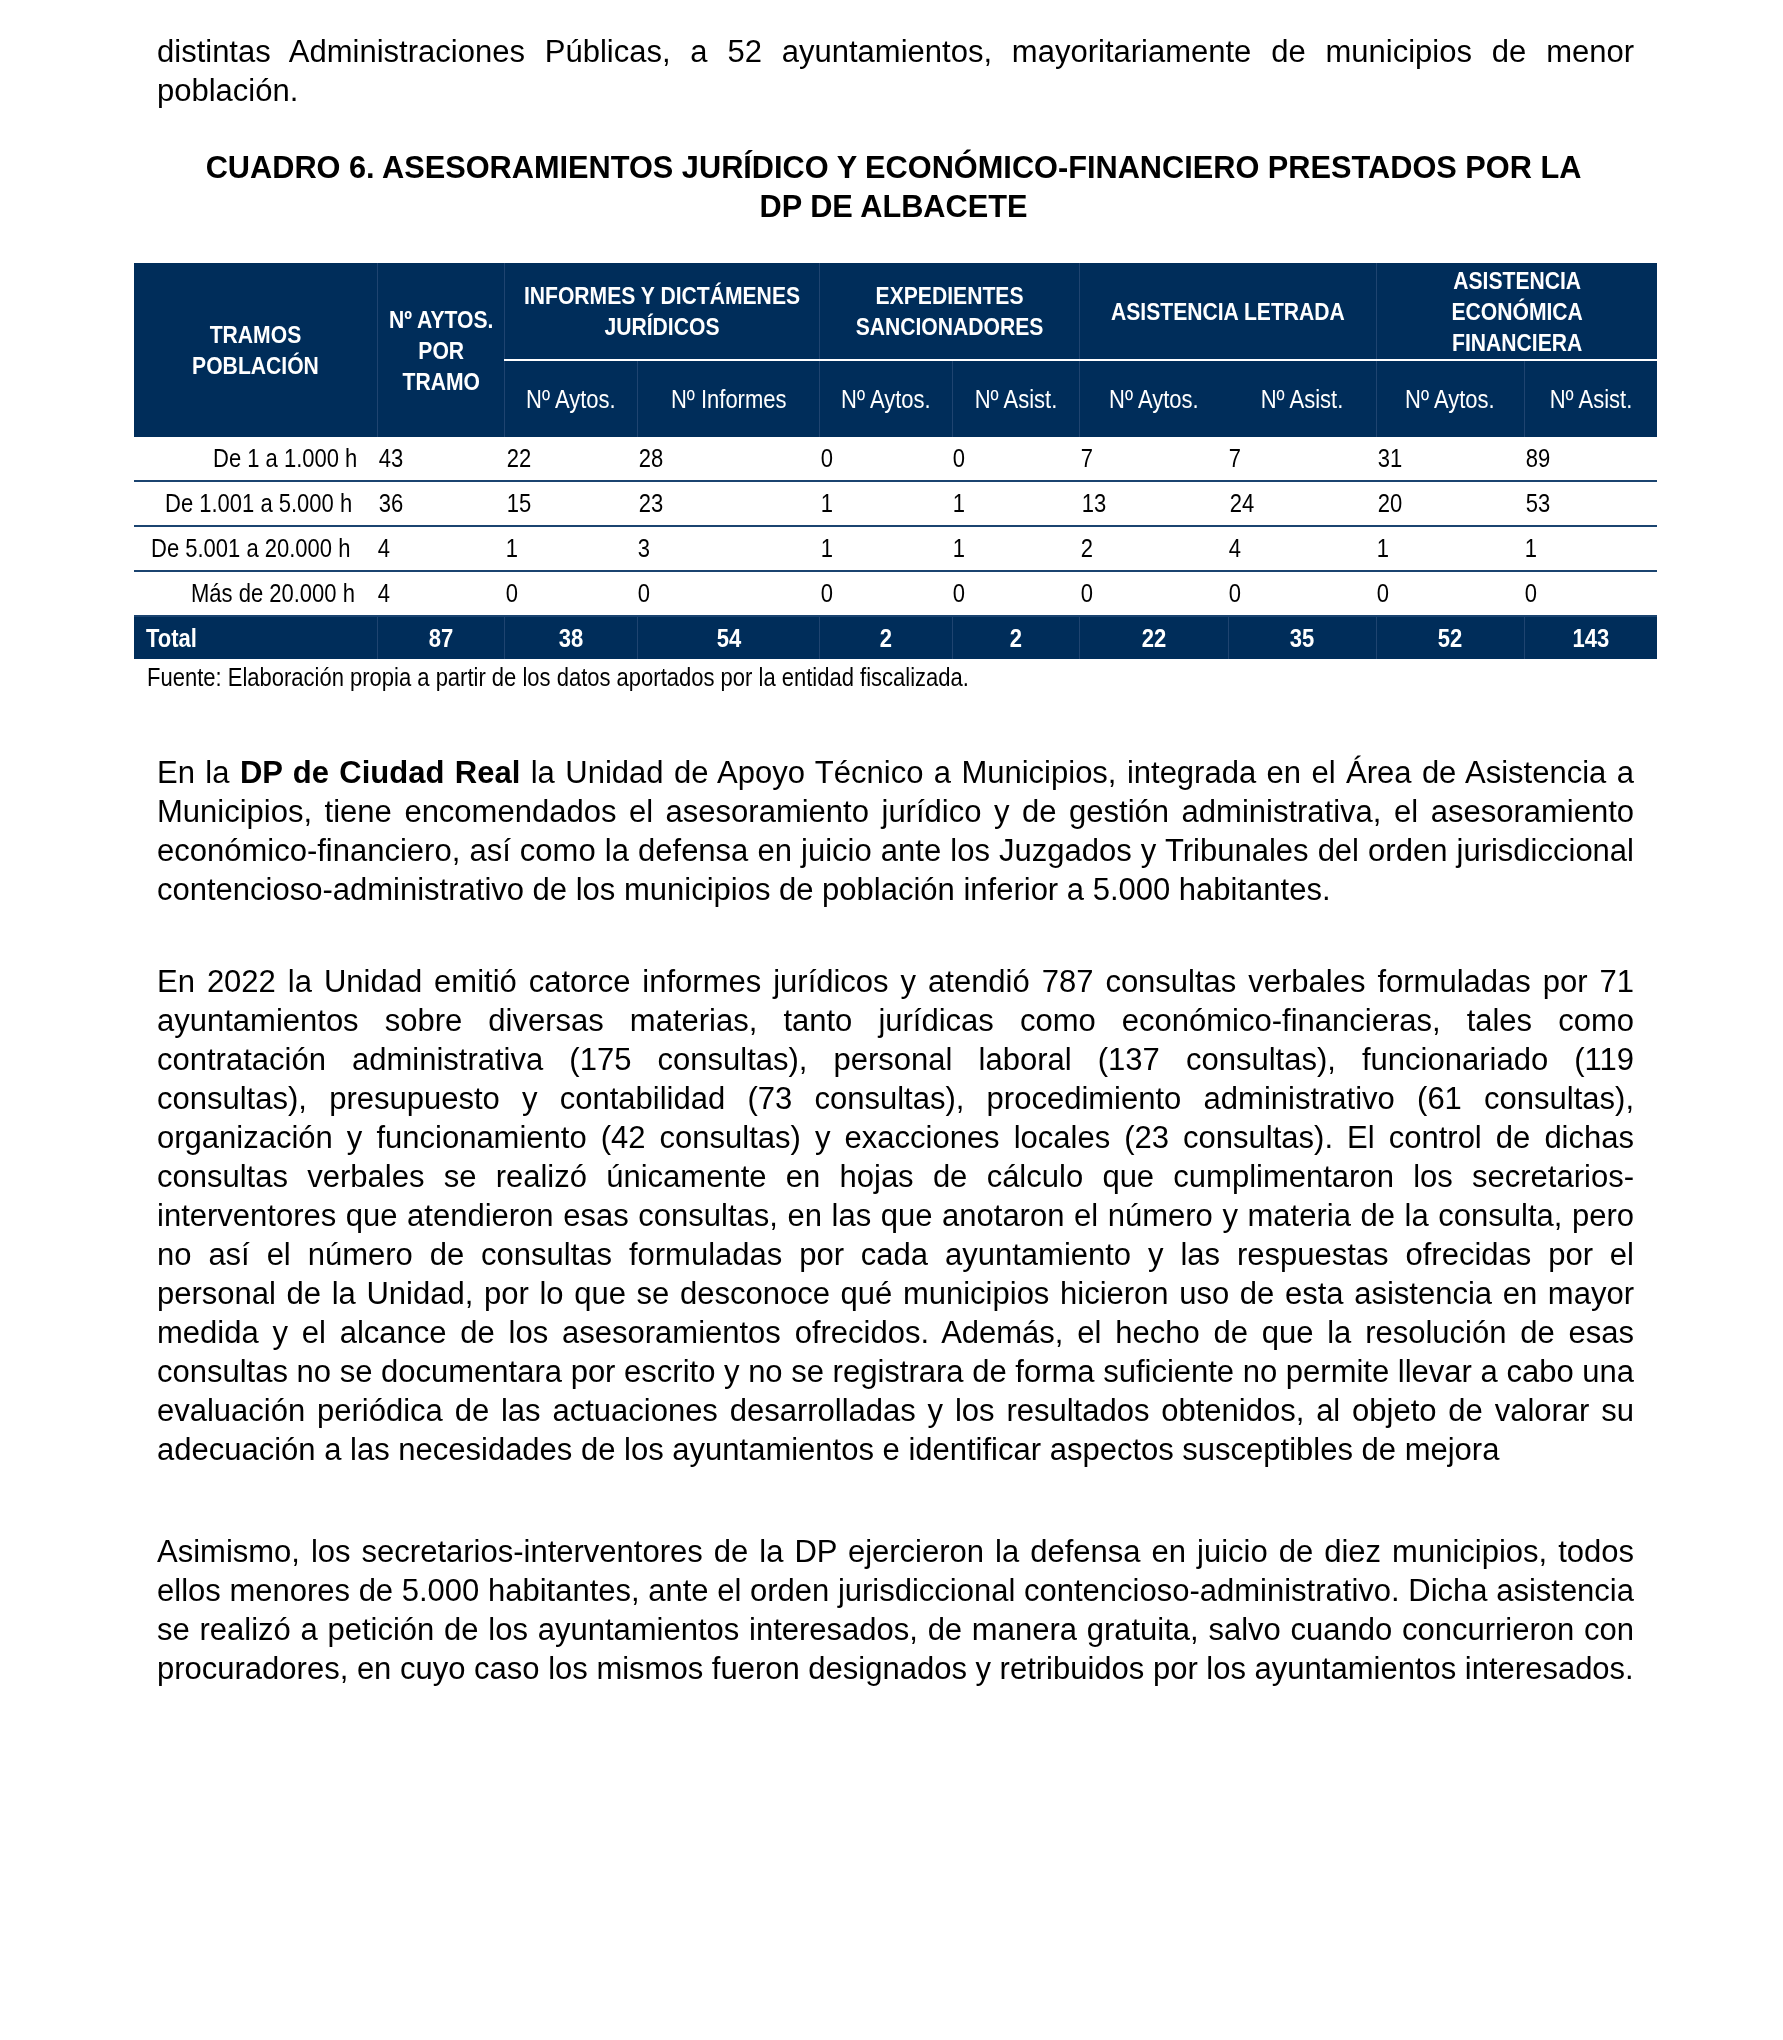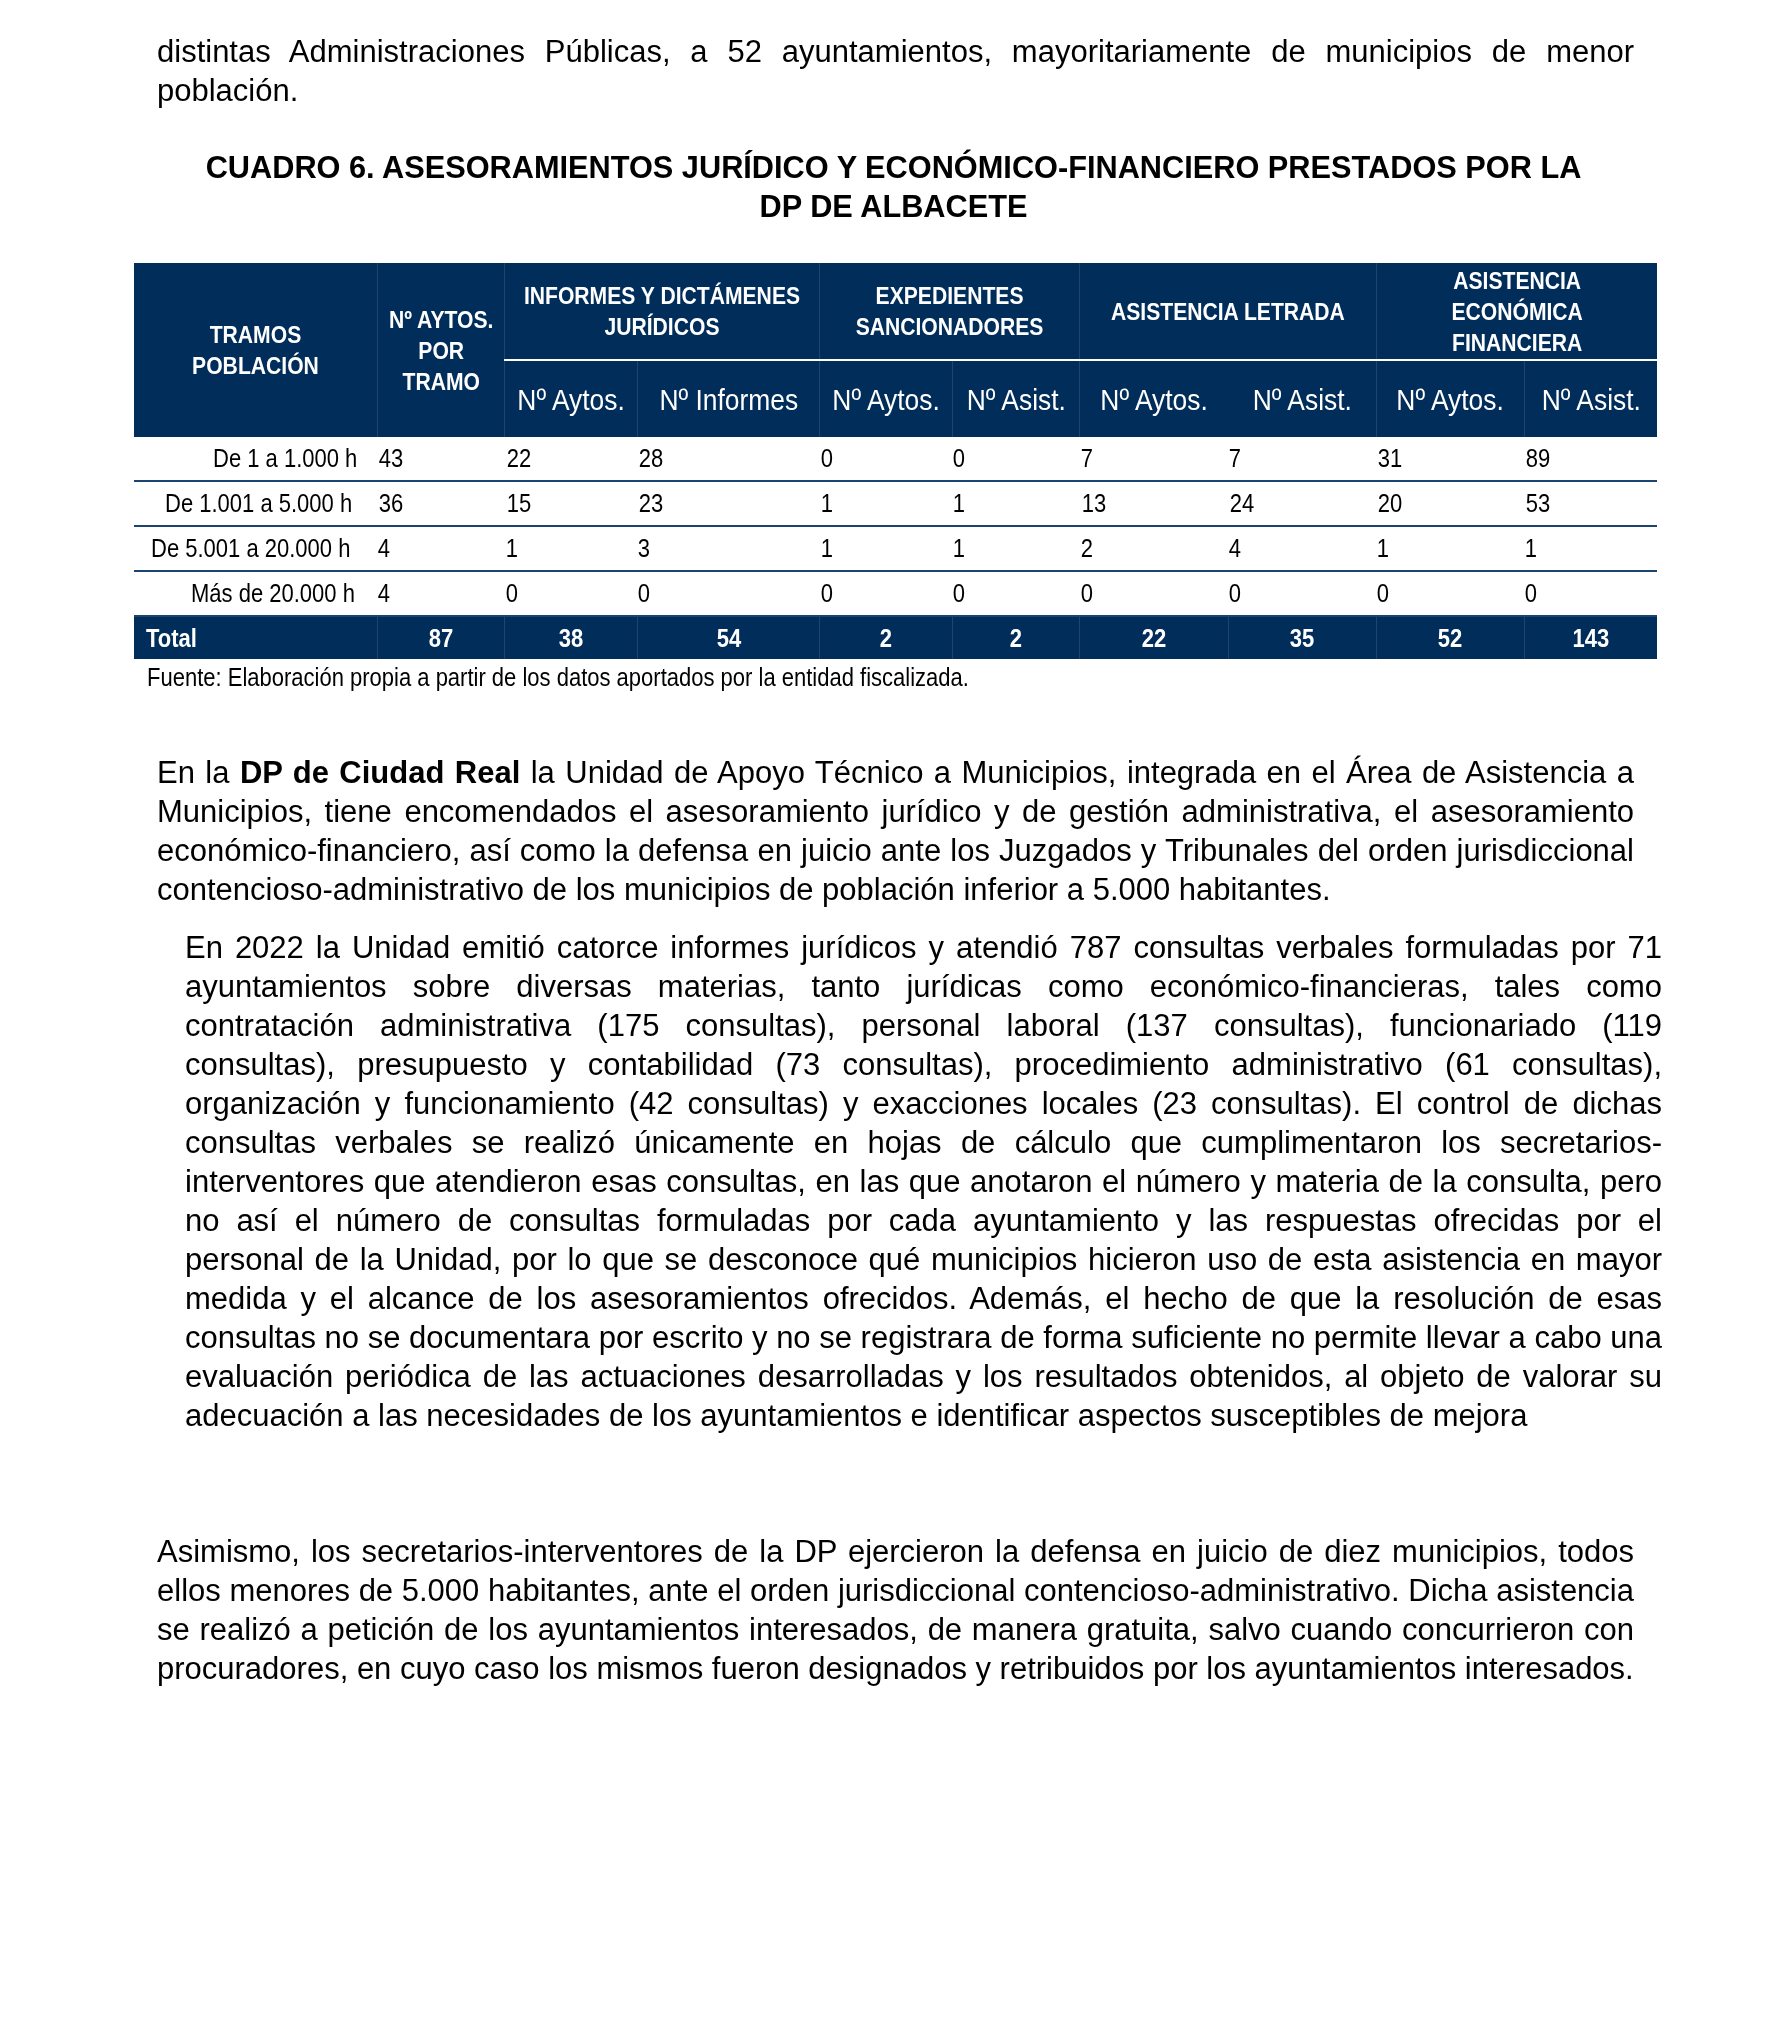--- a/index.html
+++ b/index.html
@@ -23,21 +23,21 @@
     }
     table.t {
       width: 100%; border-collapse: collapse; table-layout: fixed;
       font-family: "Liberation Sans", sans-serif;
     }
     table.t th, table.t td { padding: 0; }
     .hdr th {
       background: #002d5a; color: #ffffff; font-weight: bold;
       font-size: 24px; line-height: 31px; text-align: center; vertical-align: middle;
     }
-    .hdr th.sub { font-weight: normal; font-size: 30px; height: 76px; }
+    .hdr th.sub { font-weight: normal; font-size: 25px; height: 76px; }
     .hdr th.grp { height: 96px; border-bottom: 2.5px solid #ffffff; }
     .hdr th .inner { display: inline-block; transform: scaleX(0.88); }
     .body td {
       height: 43px; font-size: 25px; text-align: left;
       border-bottom: 2.5px solid #1b4470; vertical-align: middle;
     }
     .body td.lbl { text-align: right; padding-left: 11.7px; }
     .body td .inner { display: inline-block; transform: scaleX(0.88); transform-origin: center; }
     .body td.lbl .inner { transform-origin: left; }
     .total td {
@@ -46,21 +46,21 @@
     }
     .total td.lbl { text-align: left; padding-left: 11.7px; margin-left: 31px; }
     .total td .inner { display: inline-block; transform: scaleX(0.88); }
     .total td.lbl .inner { transform-origin: left; }
     .vsep { border-left: 0.8px solid #1f4470; }
     .source {
       position: absolute; left: 147px; top: 663px; font-size: 25px;
       transform: scaleX(0.88); transform-origin: left;
     }
     #p1 { top: 753px; }
-    #p2 { top: 928px; margin-left: 28px; }
+    #p2 { top: 962px; }
     #p3 { top: 1532px; }
   </style>
 </head>
 <body>
 
 <p id="p0" class="para">distintas Administraciones Públicas, a 52 ayuntamientos, mayoritariamente de municipios de menor población.</p>
 
 <div class="caption">CUADRO 6. ASESORAMIENTOS JURÍDICO Y ECONÓMICO-FINANCIERO PRESTADOS POR LA DP DE ALBACETE</div>
 
 <div class="tbl-wrap">

